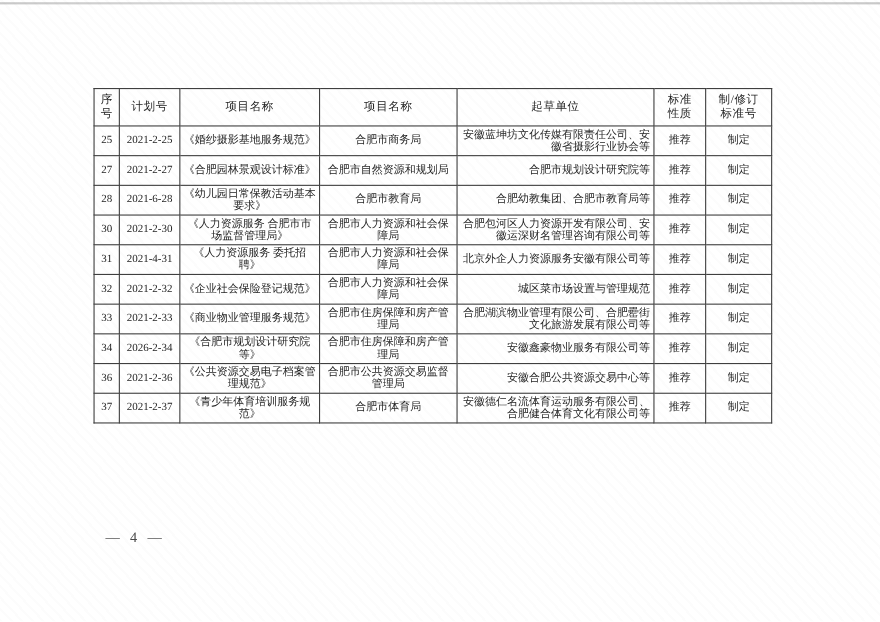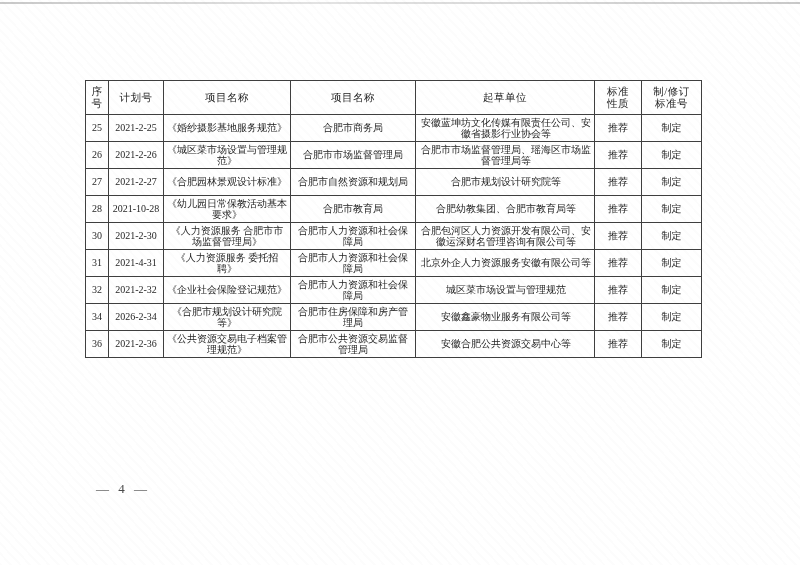--- a/index.html
+++ b/index.html
@@ -47,21 +47,21 @@
     line-height: 12px;
     height: 34px;
     white-space: pre-line;
     letter-spacing: 0.5px;
   }
   .standards-table td {
     font-size: 10px;
     line-height: 11.5px;
     height: 27px;
   }
-  .standards-table td.left { text-align: center; padding-left: 5px; }
+  .standards-table td.left { text-align: right; padding-left: 5px; }
   .col-no { width: 23px; }
   .col-plan { width: 55px; }
   .col-project { width: 127px; }
   .col-dept { width: 125px; }
   .col-drafter { width: 179px; }
   .col-nature { width: 47px; }
   .col-rev { width: 60px; }
   .page-number {
     position: absolute;
     left: 96px;
@@ -105,40 +105,31 @@
         <tr>
           <td>25</td>
           <td>2021-2-25</td>
           <td>《婚纱摄影基地服务规范》</td>
           <td>合肥市商务局</td>
           <td class="left">安徽蓝坤坊文化传媒有限责任公司、安徽省摄影行业协会等</td>
           <td>推荐</td>
           <td>制定</td>
         </tr>
         <tr>
-          <td>26</td>
-          <td>2021-2-26</td>
-          <td>《城区菜市场设置与管理规范》</td>
-          <td>合肥市市场监督管理局</td>
-          <td class="left">合肥市市场监督管理局、瑶海区市场监督管理局等</td>
-          <td>推荐</td>
-          <td>制定</td>
-        </tr>
-        <tr>
           <td>27</td>
           <td>2021-2-27</td>
           <td>《合肥园林景观设计标准》</td>
           <td>合肥市自然资源和规划局</td>
           <td class="left">合肥市规划设计研究院等</td>
           <td>推荐</td>
           <td>制定</td>
         </tr>
         <tr>
           <td>28</td>
-          <td>2021-10-28</td>
+          <td>2021-6-28</td>
           <td>《幼儿园日常保教活动基本要求》</td>
           <td>合肥市教育局</td>
           <td class="left">合肥幼教集团、合肥市教育局等</td>
           <td>推荐</td>
           <td>制定</td>
         </tr>
         <tr>
           <td>30</td>
           <td>2021-2-30</td>
           <td>《人力资源服务 合肥市市场监督管理局》</td>
@@ -159,34 +150,52 @@
         <tr>
           <td>32</td>
           <td>2021-2-32</td>
           <td>《企业社会保险登记规范》</td>
           <td>合肥市人力资源和社会保障局</td>
           <td class="left">城区菜市场设置与管理规范</td>
           <td>推荐</td>
           <td>制定</td>
         </tr>
         <tr>
+          <td>33</td>
+          <td>2021-2-33</td>
+          <td>《商业物业管理服务规范》</td>
+          <td>合肥市住房保障和房产管理局</td>
+          <td class="left">合肥湖滨物业管理有限公司、合肥罍街文化旅游发展有限公司等</td>
+          <td>推荐</td>
+          <td>制定</td>
+        </tr>
+        <tr>
           <td>34</td>
           <td>2026-2-34</td>
           <td>《合肥市规划设计研究院等》</td>
           <td>合肥市住房保障和房产管理局</td>
           <td class="left">安徽鑫豪物业服务有限公司等</td>
           <td>推荐</td>
           <td>制定</td>
         </tr>
         <tr>
           <td>36</td>
           <td>2021-2-36</td>
           <td>《公共资源交易电子档案管理规范》</td>
           <td>合肥市公共资源交易监督管理局</td>
           <td class="left">安徽合肥公共资源交易中心等</td>
           <td>推荐</td>
           <td>制定</td>
         </tr>
+        <tr>
+          <td>37</td>
+          <td>2021-2-37</td>
+          <td>《青少年体育培训服务规范》</td>
+          <td>合肥市体育局</td>
+          <td class="left">安徽德仁名流体育运动服务有限公司、合肥健合体育文化有限公司等</td>
+          <td>推荐</td>
+          <td>制定</td>
+        </tr>
       </tbody>
   </table>
 
   <div class="page-number">— 4 —</div>
 </div>
 
 </body></html>

